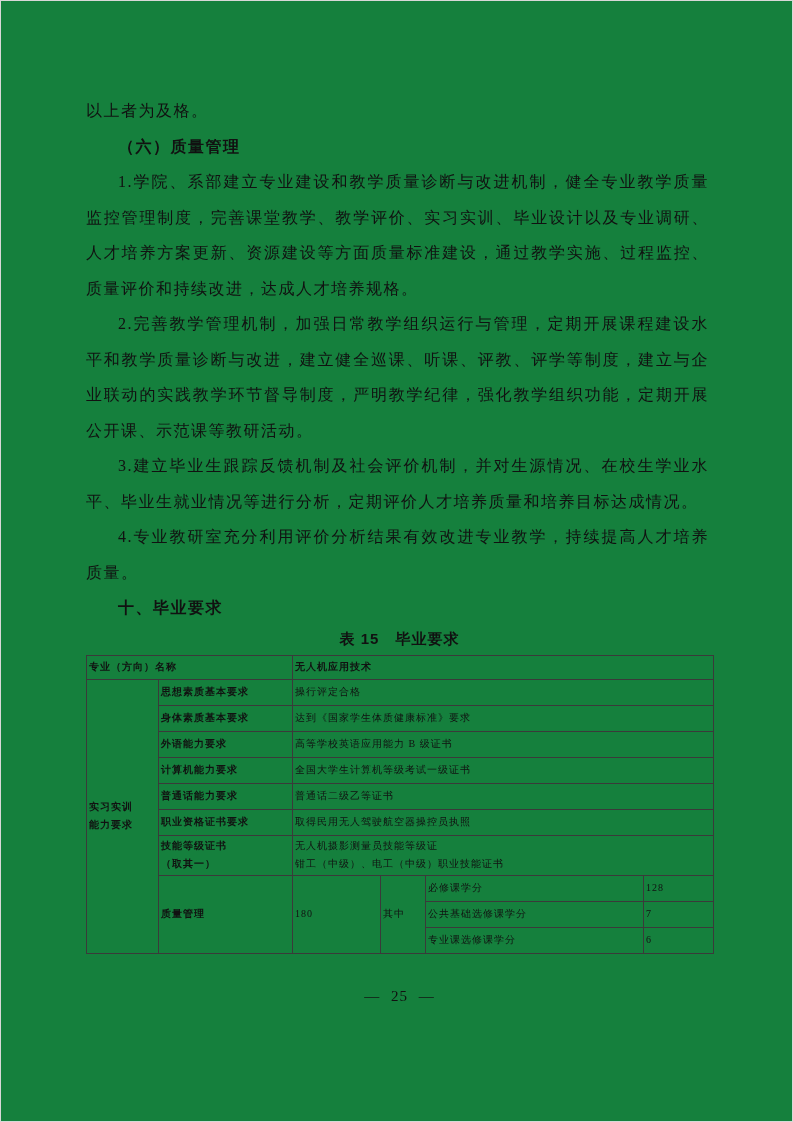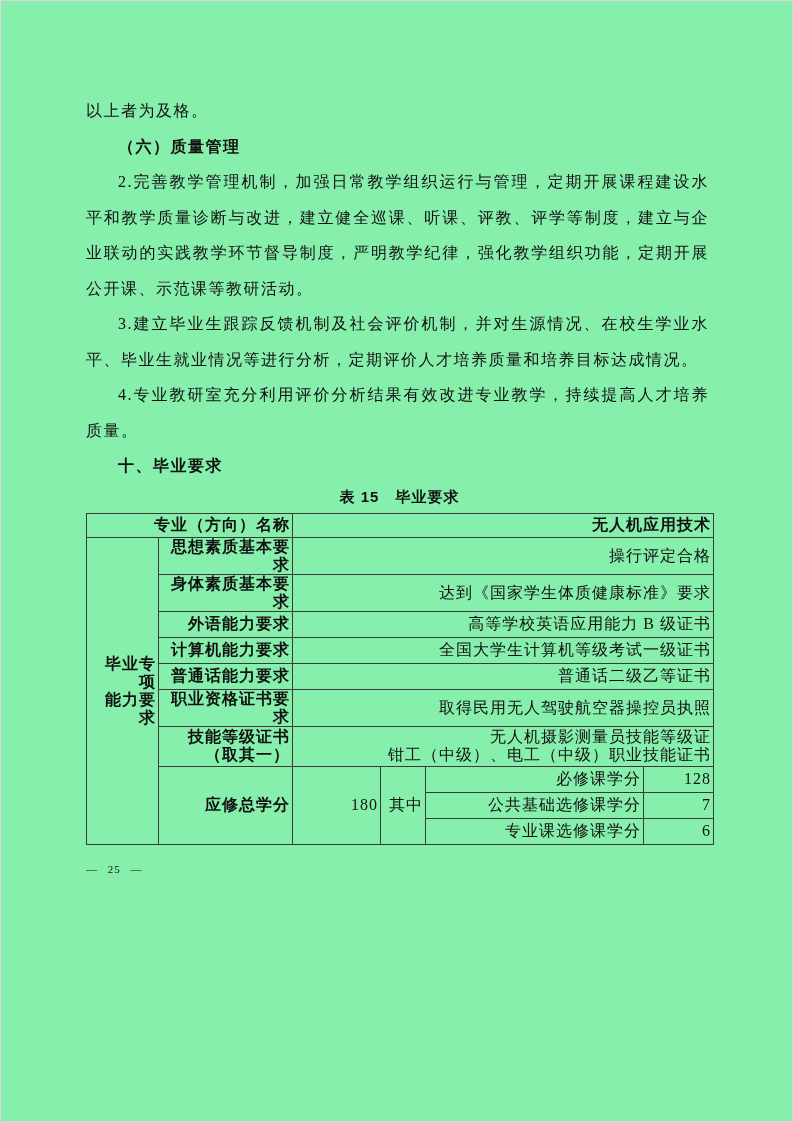--- a/index.html
+++ b/index.html
@@ -1,21 +1,21 @@
 <!DOCTYPE html>
 <html lang="zh"><head>
 <meta charset="utf-8">
 <style>
   html, body { margin: 0; padding: 0; background: #ffffff; }
   .page {
     position: relative;
     width: 793px;
     height: 1122px;
     margin: 0 auto;
-    background: #86efac;
+    background: #15803d;
     box-sizing: border-box;
     border: 1px solid #d8d8d8;
     padding: 92px 83px 0 85px;
     font-family: "Liberation Serif", "DejaVu Serif", serif;
     color: #111111;
     overflow: hidden;
   }
   .bodytext p {
     margin: 0;
     font-size: 16px;
@@ -51,57 +51,58 @@
     font-family: "Liberation Sans", "DejaVu Sans", sans-serif;
     font-weight: bold;
     font-size: 15px;
     line-height: 20px;
     letter-spacing: 1px;
   }
   table.grad {
     border-collapse: collapse;
     table-layout: fixed;
     width: 627px;
-    font-size: 16px;
-    text-align: right;
+    font-size: 10px;
+    text-align: left;
     letter-spacing: 1px;
   }
   table.grad td {
     border: 1px solid #3a3a3a;
     padding: 0 2px;
     vertical-align: middle;
     line-height: 18px;
     overflow: hidden;
   }
   table.grad .b {
     font-family: "Liberation Sans", "DejaVu Sans", sans-serif;
     font-weight: bold;
   }
   tr.r-hdr  { height: 24px; }
   tr.r-req  { height: 26px; }
   tr.r-skill{ height: 40px; }
   tr.r-cred { height: 26px; }
   .footer {
-    margin-top: 14px;
+    margin-top: 32px;
     width: 627px;
-    text-align: left;
-    font-size: 11px;
+    text-align: center;
+    font-size: 15px;
     line-height: 20px;
     letter-spacing: 1px;
     word-spacing: 6px;
   }
 </style>
 </head>
 <body>
 
 <div class="page">
 
   <div class="bodytext">
     <p class="noindent">以上者为及格。</p>
     <p class="h-sub">（六）质量管理</p>
+    <p>1.学院、系部建立专业建设和教学质量诊断与改进机制，健全专业教学质量监控管理制度，完善课堂教学、教学评价、实习实训、毕业设计以及专业调研、人才培养方案更新、资源建设等方面质量标准建设，通过教学实施、过程监控、质量评价和持续改进，达成人才培养规格。</p>
     <p>2.完善教学管理机制，加强日常教学组织运行与管理，定期开展课程建设水平和教学质量诊断与改进，建立健全巡课、听课、评教、评学等制度，建立与企业联动的实践教学环节督导制度，严明教学纪律，强化教学组织功能，定期开展公开课、示范课等教研活动。</p>
     <p>3.建立毕业生跟踪反馈机制及社会评价机制，并对生源情况、在校生学业水平、毕业生就业情况等进行分析，定期评价人才培养质量和培养目标达成情况。</p>
     <p>4.专业教研室充分利用评价分析结果有效改进专业教学，持续提高人才培养质量。</p>
     <p class="h-main">十、毕业要求</p>
   </div>
 
   <div class="tbl-caption">表 15　毕业要求</div>
 
   <table class="grad">
     <colgroup>
@@ -112,21 +113,21 @@
       <col style="width:218px">
       <col style="width:70px">
     </colgroup>
     <tbody>
       <tr class="r-hdr">
         <td colspan="2" class="b">专业（方向）名称</td>
         <td colspan="4" class="b">无人机应用技术</td>
       </tr>
       <tr class="r-req">
         <td rowspan="10" class="b">
-          <div>毕业专项</div>
+          <div>实习实训</div>
           <div>能力要求</div>
         </td>
         <td class="b">思想素质基本要求</td>
         <td colspan="4">操行评定合格</td>
       </tr>
       <tr class="r-req">
         <td class="b">身体素质基本要求</td>
         <td colspan="4">达到《国家学生体质健康标准》要求</td>
       </tr>
       <tr class="r-req">
@@ -149,21 +150,21 @@
         <td class="b">
           <div>技能等级证书</div>
           <div>（取其一）</div>
         </td>
         <td colspan="4">
           <div>无人机摄影测量员技能等级证</div>
           <div>钳工（中级）、电工（中级）职业技能证书</div>
         </td>
       </tr>
       <tr class="r-cred">
-        <td rowspan="3" class="b">应修总学分</td>
+        <td rowspan="3" class="b">质量管理</td>
         <td rowspan="3">180</td>
         <td rowspan="3">其中</td>
         <td>必修课学分</td>
         <td>128</td>
       </tr>
       <tr class="r-cred">
         <td>公共基础选修课学分</td>
         <td>7</td>
       </tr>
       <tr class="r-cred">

